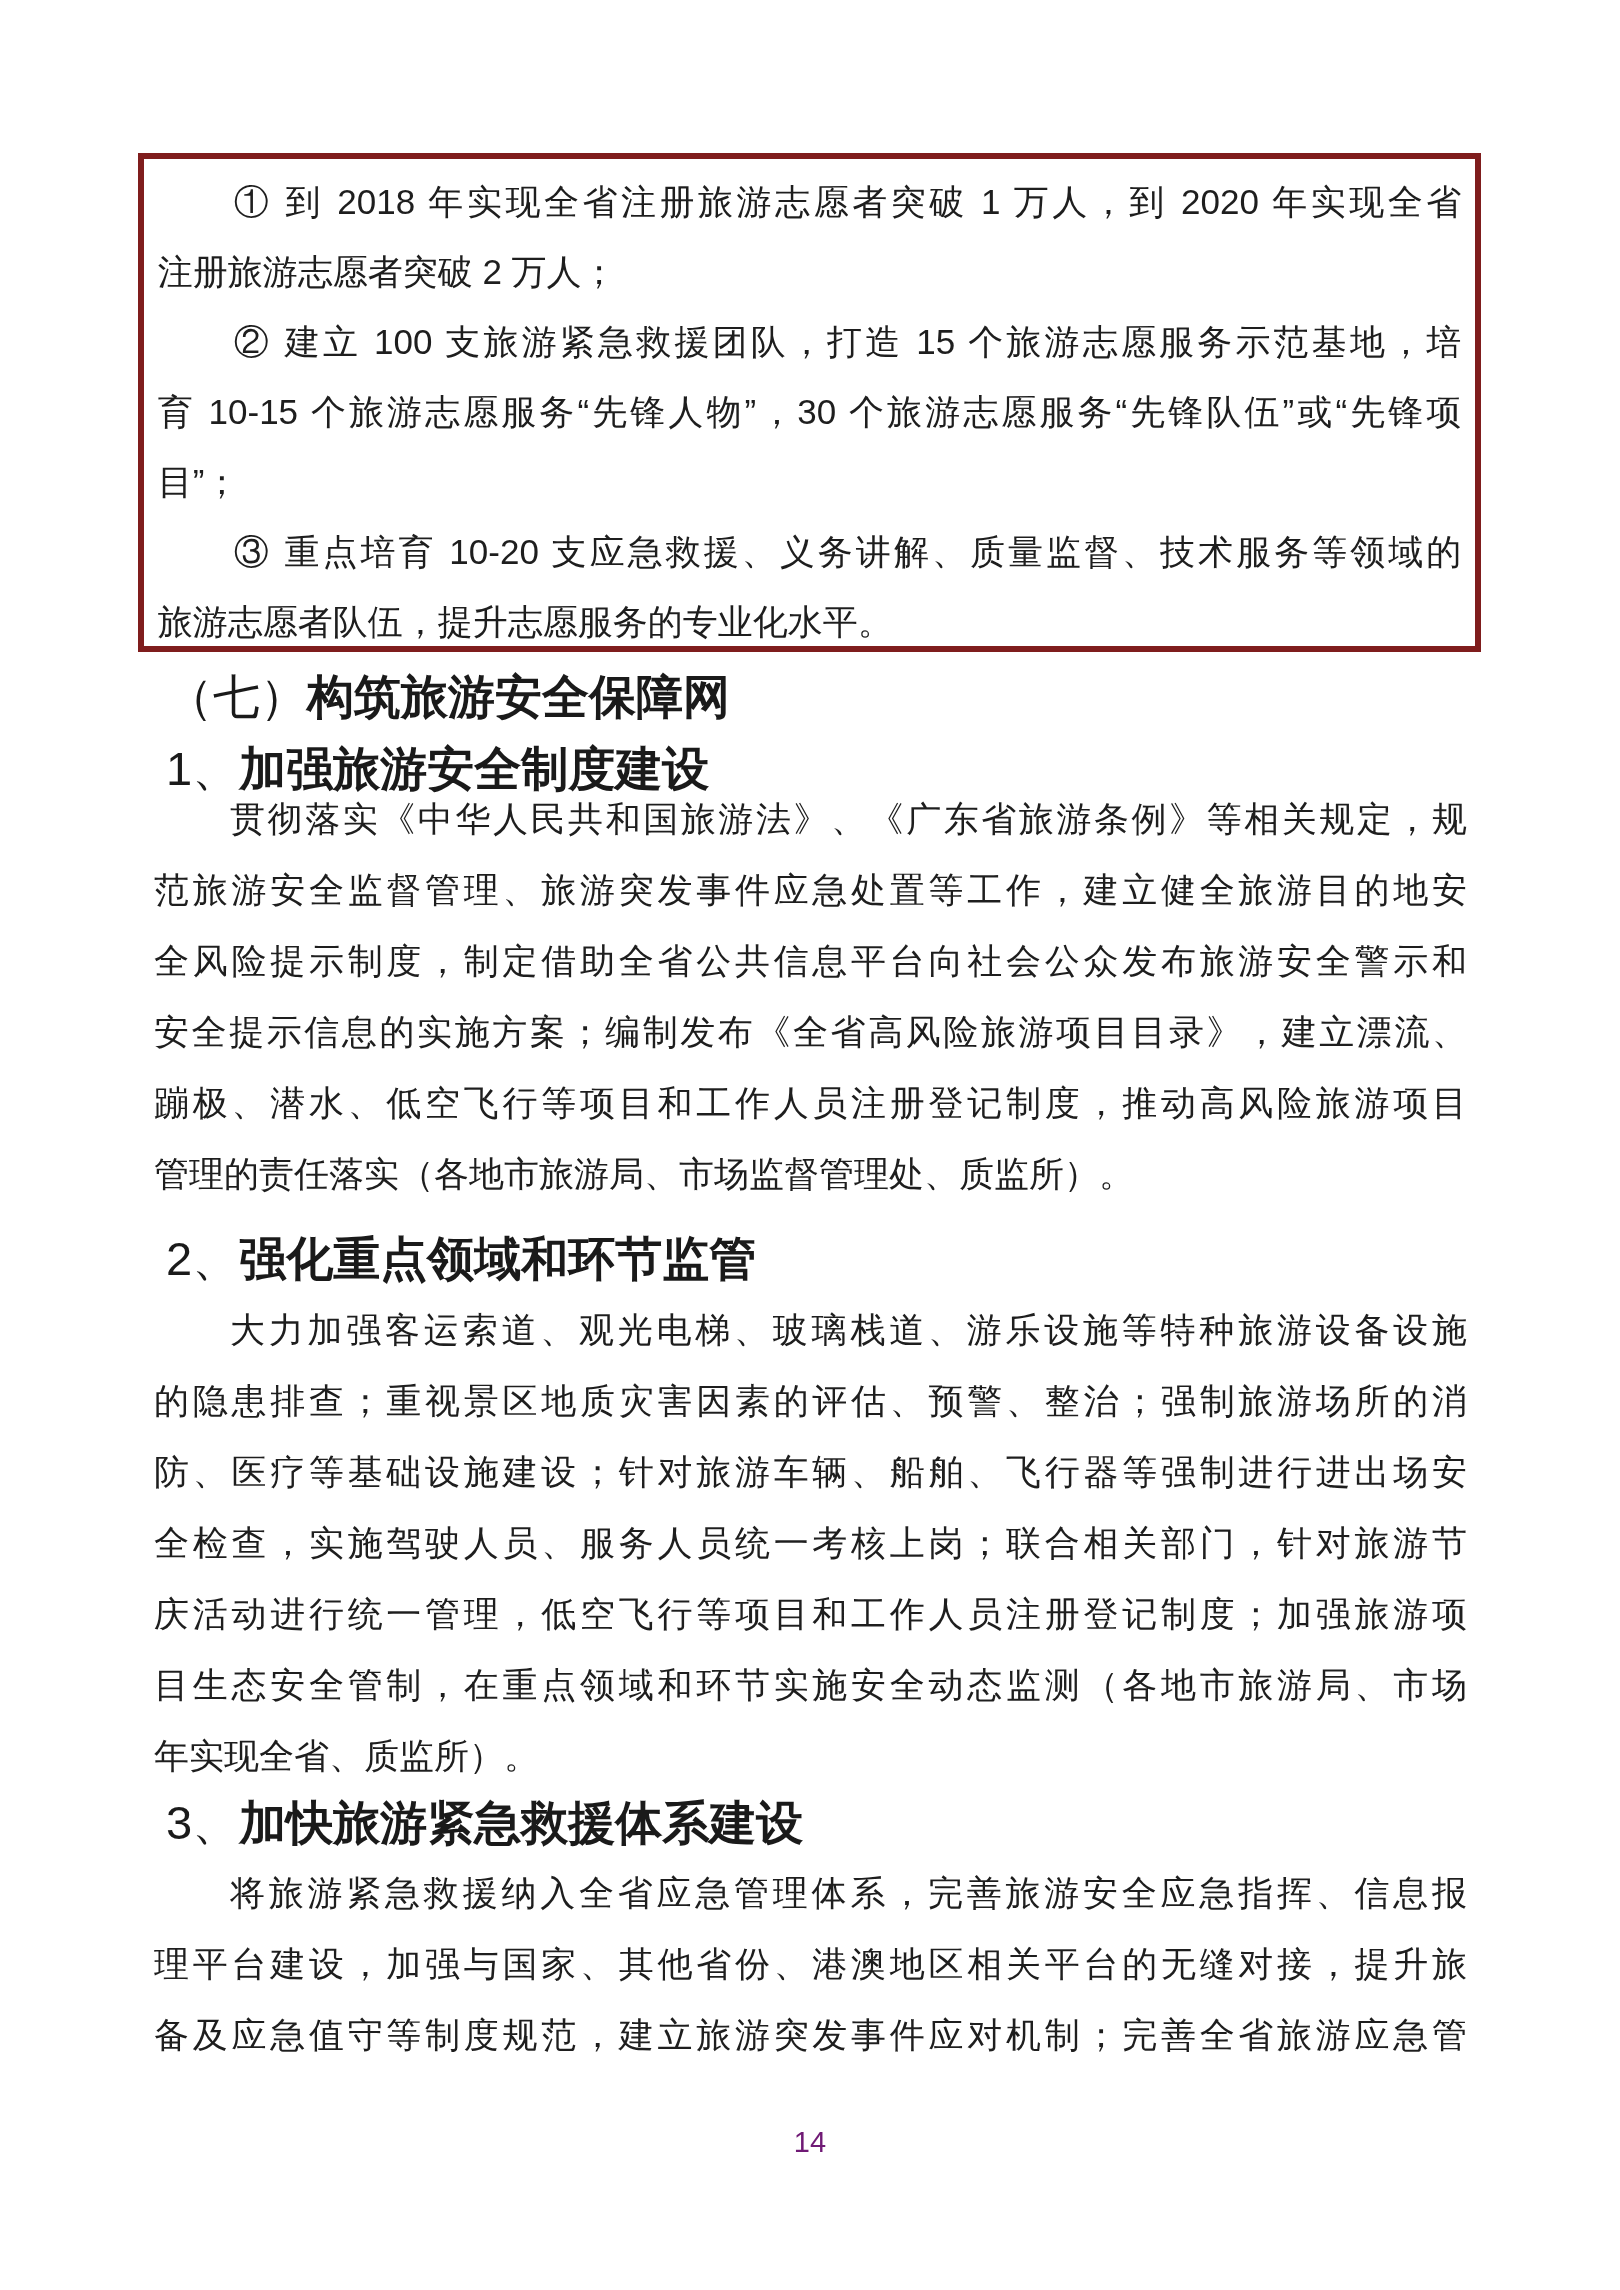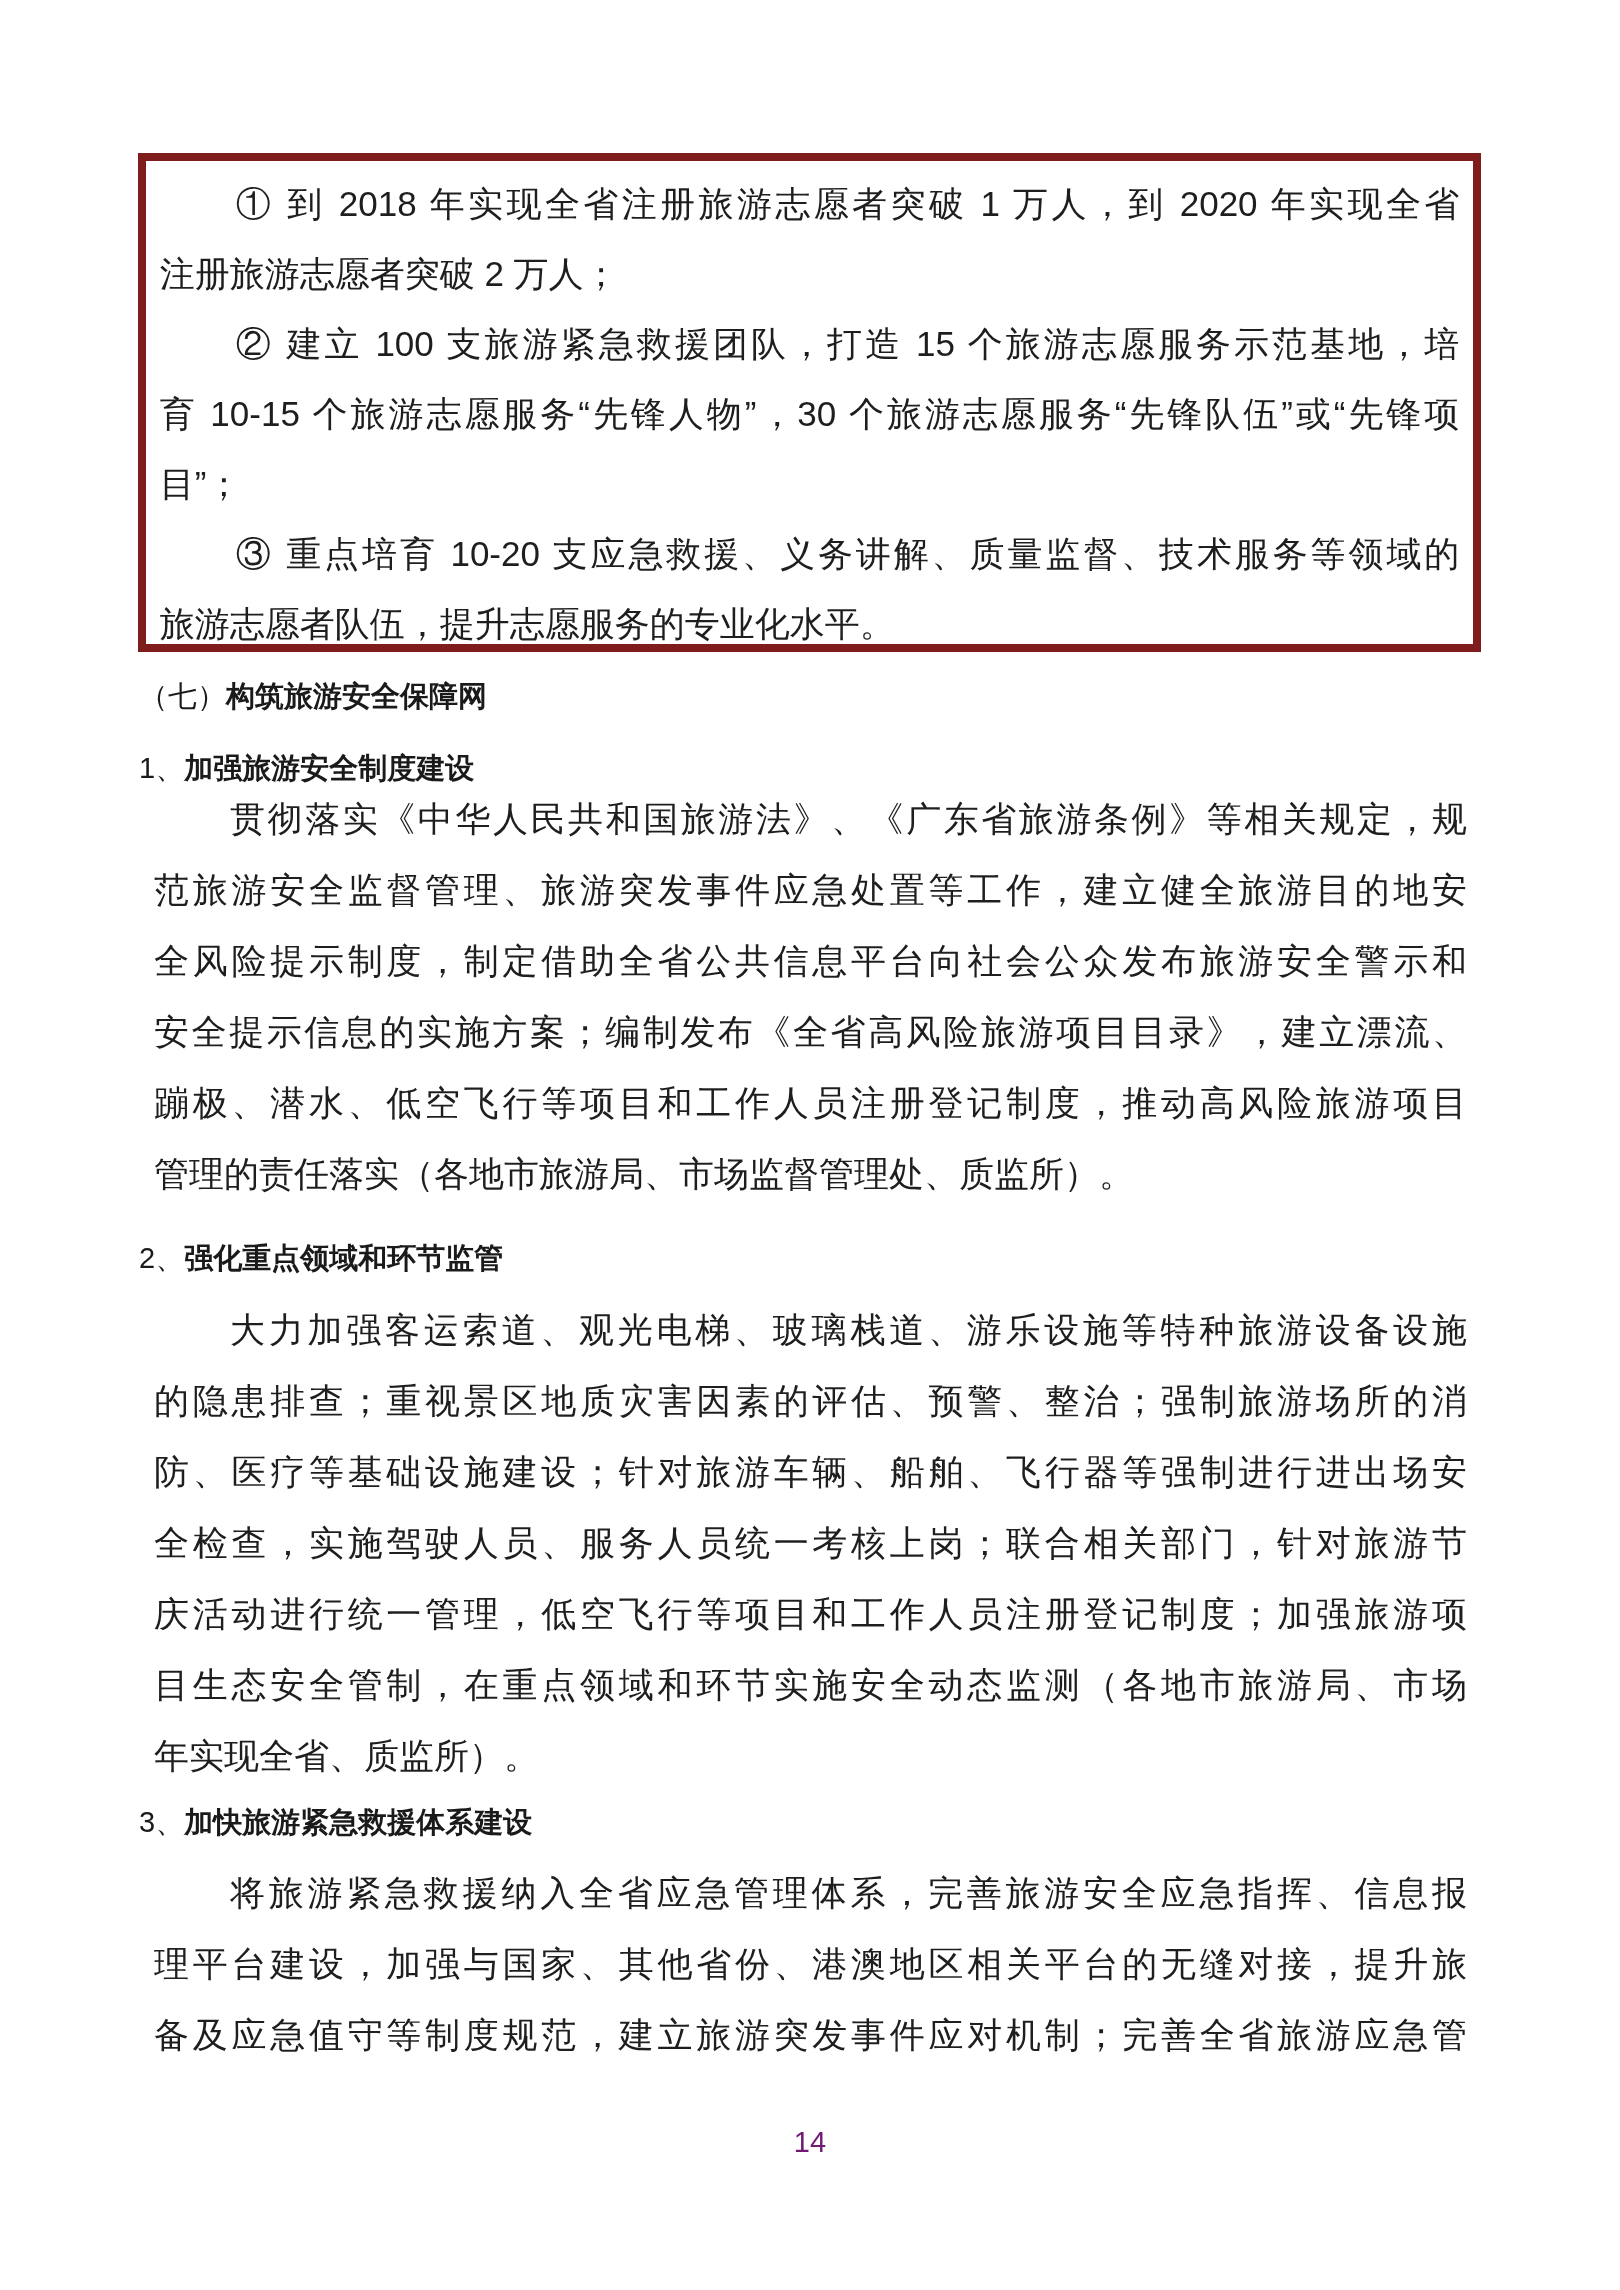--- a/index.html
+++ b/index.html
@@ -12,21 +12,21 @@
     color: #1e1e1e;
     overflow: hidden;
   }
   
   .callout-box {
     position: absolute;
     left: 138px;
     top: 153px;
     width: 1343px;
     height: 499px;
-    border: 8px solid #7f1d1d;
+    border: 6px solid #7f1d1d;
     box-sizing: border-box;
     padding: 7.8px 13.7px 0 13.7px;
     background: #ffffff;
   }
   .callout-box .line { line-height: 70px; height: 70px; }
 
   
   .line {
     font-size: 35px;
     line-height: 71px;
@@ -36,24 +36,24 @@
     text-align: justify;
     text-align-last: justify;
     color: #1e1e1e;
   }
   .line.short { text-align-last: left; }
   .line.indent { text-indent: 76px; }
 
   
   .heading {
     position: absolute;
-    left: 139px;
+    left: 166px;
     width: 1313px;
     margin: 0;
-    font-size: 29px;
+    font-size: 47px;
     line-height: 71px;
     height: 71px;
     white-space: nowrap;
     color: #1a1a1a;
     font-weight: 400;
   }
   .heading .prefix { font-weight: 400; }
   .heading .title  { font-weight: 700; }
   .h7 { top: 661px; }
   .h1 { top: 733px; }

